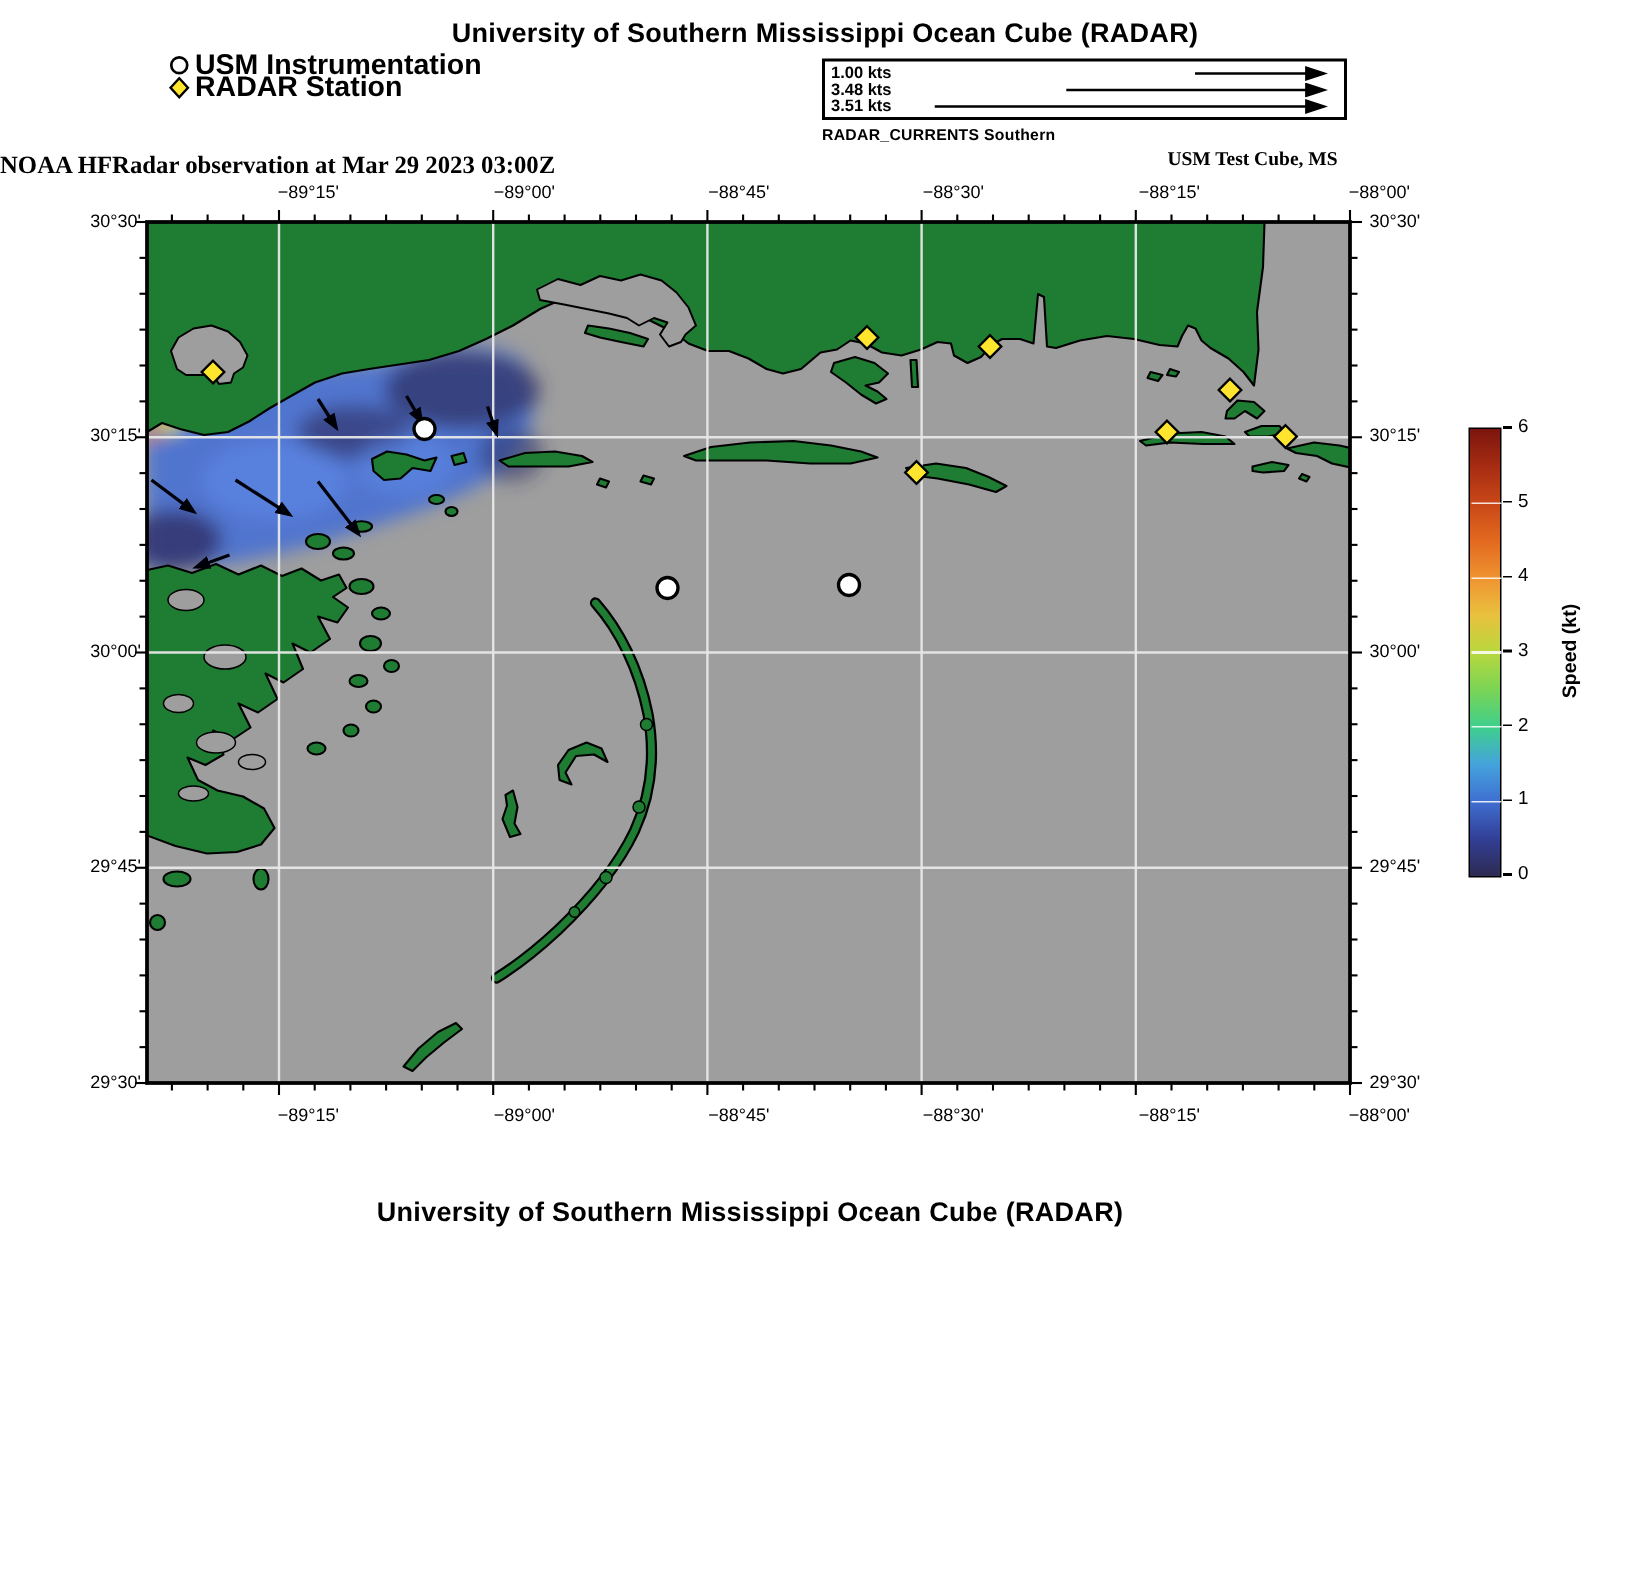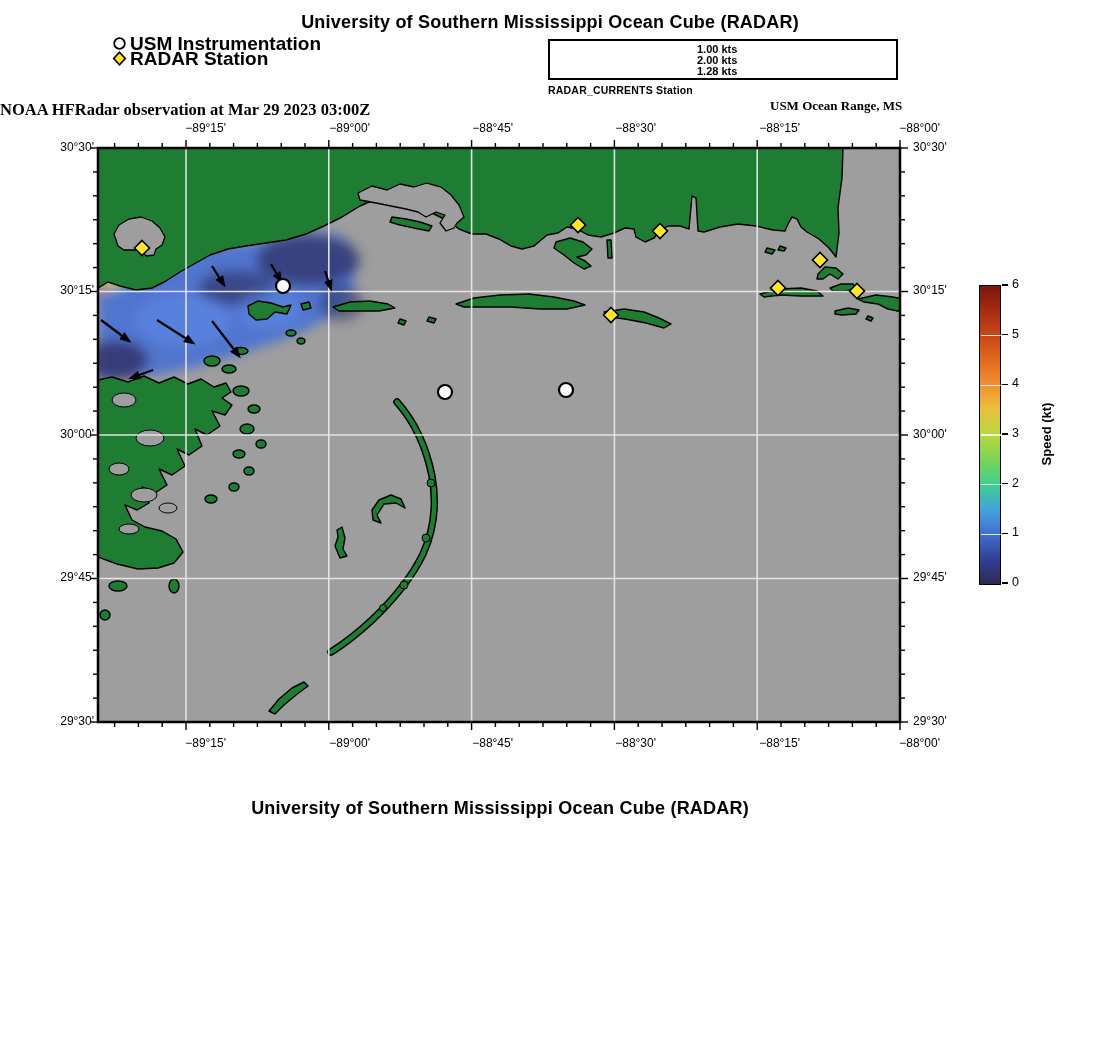--- a/index.html
+++ b/index.html
@@ -11,21 +11,21 @@
   .abs{position:absolute;}
   .top-title{top:12px;left:0;width:1100px;text-align:center;font-size:18px;font-weight:bold;letter-spacing:0.2px;}
   .footer-title{top:798px;left:0;width:1000px;text-align:center;font-size:18px;font-weight:bold;letter-spacing:0.2px;}
 
   .legend{top:36px;left:112px;}
   .legend-row{display:flex;align-items:center;height:15px;}
   .legend-row svg{margin-right:3px;}
   .legend-label{font-size:19px;font-weight:bold;white-space:nowrap;}
 
   .vecbox{top:39px;left:548px;width:350px;height:41px;border:2.5px solid #000;box-sizing:border-box;background:#fff;padding:2px 4px 0 4px;}
-  .vec-row{display:flex;align-items:center;height:11px;flex-direction:column;}
+  .vec-row{display:flex;align-items:center;height:11px;}
   .vec-label{font-size:11px;font-weight:bold;width:52px;white-space:nowrap;}
   .vec-arrow{flex:1;height:10px;}
   .vec-caption{top:84px;left:548px;font-size:10.5px;font-weight:bold;letter-spacing:0.2px;}
 
   .subtitle{top:100px;left:0;width:1000px;text-align:left;font-family:"Liberation Serif","DejaVu Serif",serif;font-size:16.5px;font-weight:bold;}
   .region-label{top:98px;left:770px;width:130px;text-align:center;font-family:"Liberation Serif","DejaVu Serif",serif;font-size:13px;font-weight:bold;white-space:nowrap;}
 
   .map-svg{top:138px;left:88px;}
   .axis-label{position:absolute;font-size:12px;white-space:nowrap;}
   .axis-label.top,.axis-label.bottom{width:80px;text-align:right;}
@@ -65,46 +65,46 @@
     <svg class="vec-arrow" viewBox="0 0 300 10" preserveAspectRatio="none">
       <defs>
           <marker id="ah1" markerUnits="userSpaceOnUse" markerWidth="16" markerHeight="10" refX="1" refY="5" orient="auto">
             <path d="M0,0 L16,5 L0,10 Z" fill="#000"></path>
           </marker>
         </defs>
       <line x1="200" y1="5" x2="278" y2="5" stroke="#000" stroke-width="1.6" marker-end="url(#ah1)"></line>
     </svg>
   </div>
   <div class="vec-row">
-    <span class="vec-label">2.00 kts</span>
+    <span class="vec-label">3.48 kts</span>
     <svg class="vec-arrow" viewBox="0 0 300 10" preserveAspectRatio="none">
       <defs>
           <marker id="ah2" markerUnits="userSpaceOnUse" markerWidth="16" markerHeight="10" refX="1" refY="5" orient="auto">
             <path d="M0,0 L16,5 L0,10 Z" fill="#000"></path>
           </marker>
         </defs>
       <line x1="110" y1="5" x2="278" y2="5" stroke="#000" stroke-width="1.6" marker-end="url(#ah2)"></line>
     </svg>
   </div>
   <div class="vec-row">
-    <span class="vec-label">1.28 kts</span>
+    <span class="vec-label">3.51 kts</span>
     <svg class="vec-arrow" viewBox="0 0 300 10" preserveAspectRatio="none">
       <defs>
           <marker id="ah3" markerUnits="userSpaceOnUse" markerWidth="16" markerHeight="10" refX="1" refY="5" orient="auto">
             <path d="M0,0 L16,5 L0,10 Z" fill="#000"></path>
           </marker>
         </defs>
       <line x1="18" y1="5" x2="278" y2="5" stroke="#000" stroke-width="1.6" marker-end="url(#ah3)"></line>
     </svg>
   </div>
 </div>
-<div class="abs vec-caption">RADAR_CURRENTS Station</div>
+<div class="abs vec-caption">RADAR_CURRENTS Southern</div>
 
 <div class="abs subtitle">NOAA HFRadar observation at Mar 29 2023 03:00Z</div>
-<div class="abs region-label">USM Ocean Range, MS</div>
+<div class="abs region-label">USM Test Cube, MS</div>
 
 <svg id="map-svg" class="abs map-svg" width="824" height="600">
   <defs>
     <clipPath id="plotclip">
         <rect x="10" y="10" width="802" height="574"></rect>
       </clipPath>
     <filter id="blobblur" x="-30%" y="-30%" width="160%" height="160%">
         <feGaussianBlur stdDeviation="6"></feGaussianBlur>
       </filter>
     <marker id="curhead" markerUnits="userSpaceOnUse" markerWidth="12" markerHeight="9" refX="9" refY="4.5" orient="auto">

